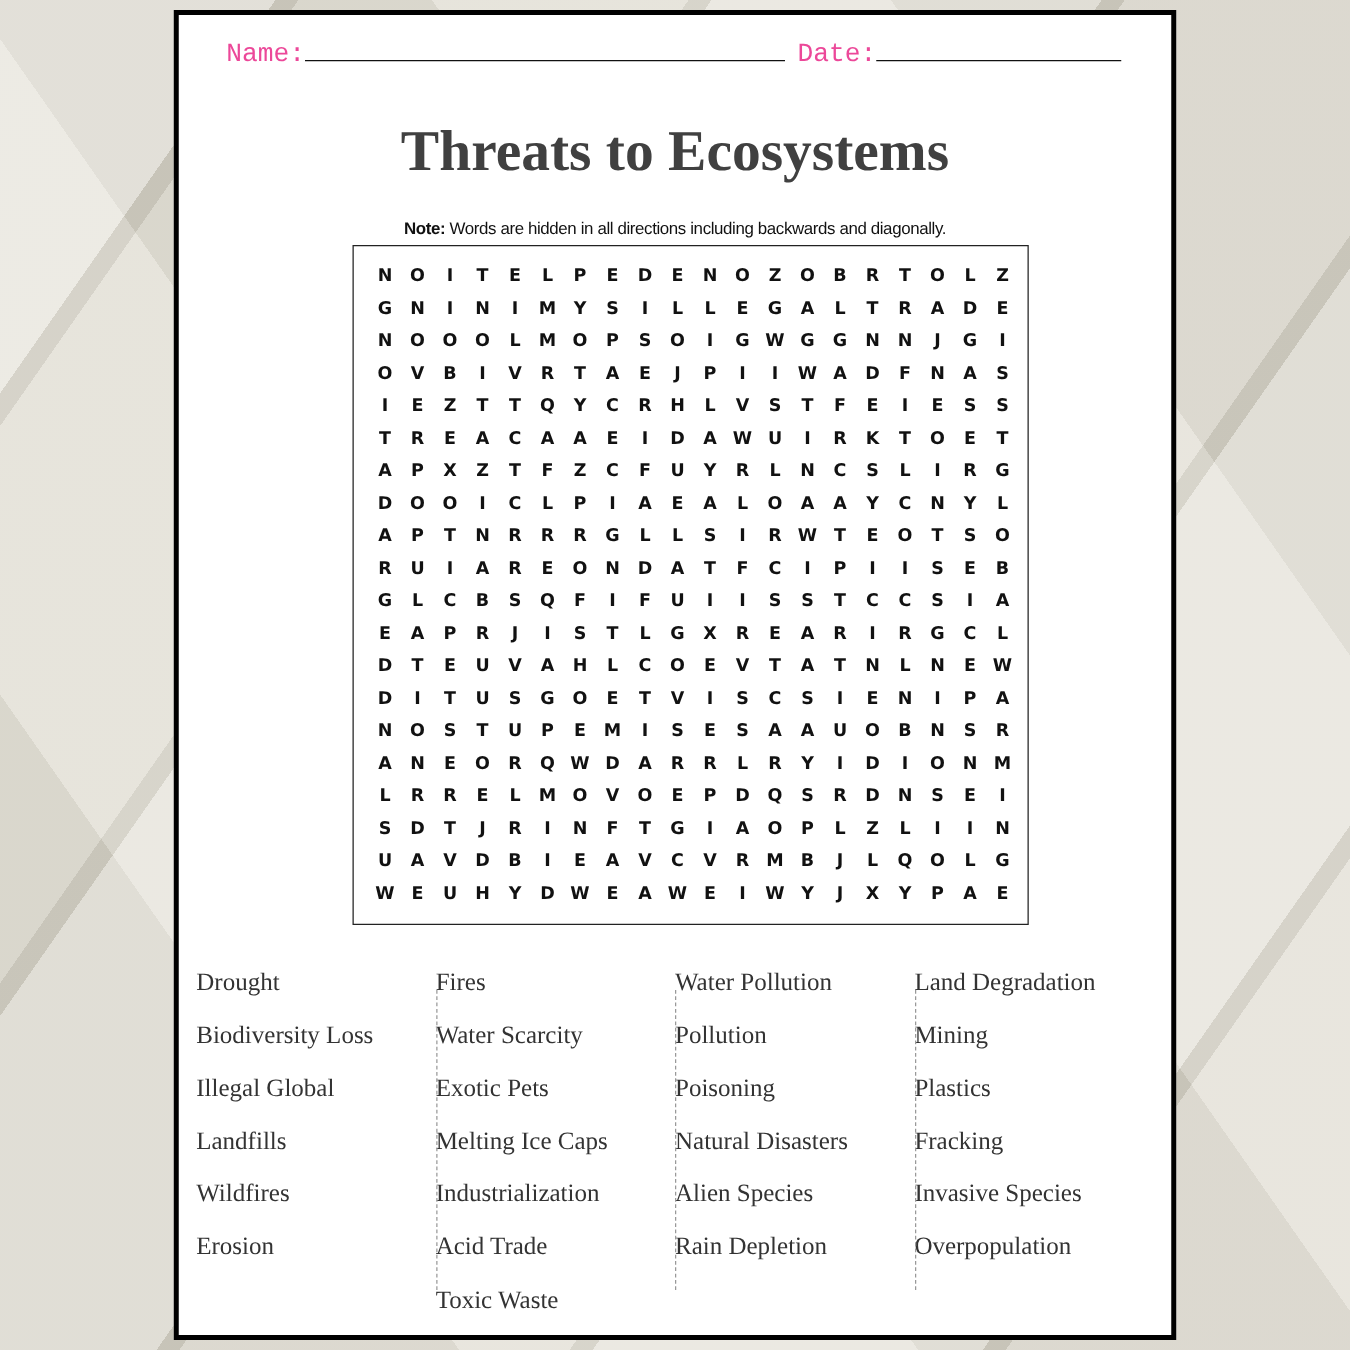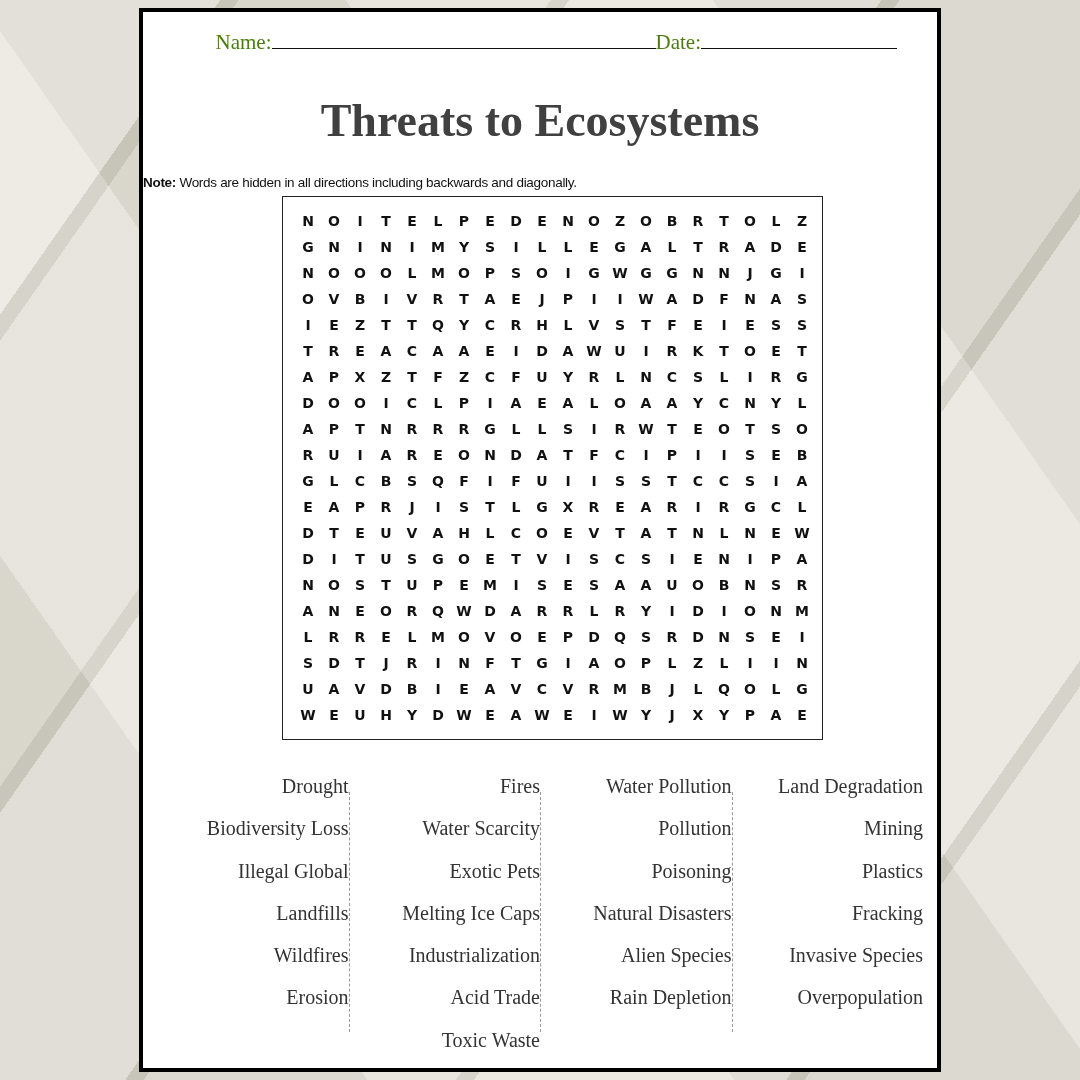--- a/index.html
+++ b/index.html
@@ -9,34 +9,34 @@
     background-image:
       linear-gradient(125deg, rgba(255,255,255,0.35) 0 12%, rgba(0,0,0,0.06) 12% 13%, rgba(255,255,255,0.15) 13% 30%, rgba(0,0,0,0.05) 30% 31%, rgba(255,255,255,0.3) 31% 48%, rgba(0,0,0,0.06) 48% 49%, rgba(255,255,255,0.2) 49% 66%, rgba(0,0,0,0.05) 66% 67%, rgba(255,255,255,0.3) 67% 84%, rgba(0,0,0,0.06) 84% 85%, rgba(255,255,255,0.2) 85% 100%),
       linear-gradient(55deg, rgba(0,0,0,0.04) 0 20%, rgba(255,255,255,0.2) 20% 40%, rgba(0,0,0,0.04) 40% 60%, rgba(255,255,255,0.2) 60% 80%, rgba(0,0,0,0.04) 80% 100%);
   }
   .page {
     position: absolute; left: 139px; top: 8px; width: 794px; height: 1056px;
     background: #ffffff; border: 4px solid #000;
   }
   .header-line {
     position: absolute; top: 18px; left: 38px; right: 40px;
-    font-family: Liberation Serif, serif;
-    font-size: 21px; color: #4d7c0f; display: flex; justify-content: flex-end;
+    font-family: Liberation Mono, monospace;
+    font-size: 21px; color: #ec4899; display: flex; justify-content: space-between;
   }
   .field { display: flex; align-items: baseline; }
   .underline { display: inline-block; border-bottom: 1.5px solid #111; height: 18px; }
   .name-line { width: 384px; }
   .date-line { width: 196px; }
   .title {
     position: absolute; top: 82px; left: 0; right: 0; text-align: center;
     font-family: "Liberation Serif", "DejaVu Serif", serif; font-weight: bold;
     font-size: 46px; color: #404040;
   }
   .note {
-    position: absolute; top: 163px; left: 0; right: 0; text-align: left;
+    position: absolute; top: 163px; left: 0; right: 0; text-align: center;
     font-family: "Liberation Sans", sans-serif; font-size: 13.5px; color: #111;
     letter-spacing: -0.3px;
   }
   .note b { font-weight: bold; }
   .grid-box {
     position: absolute; left: 139px; top: 184px; width: 541px; height: 544px;
     border: 1.5px solid #222; box-sizing: border-box;
   }
   .grid {
     position: absolute; left: 12px; top: 11px;
@@ -50,21 +50,21 @@
     position: absolute; top: 758px; left: 14px; right: 14px;
     display: grid; grid-template-columns: repeat(4, 1fr);
   }
   .col { position: relative; }
   .col + .col::before {
     content: ""; position: absolute; left: 0; top: 22px; height: 240px;
     border-left: 1.3px dashed #999;
   }
   .word {
     font-family: "Liberation Serif", "DejaVu Serif", serif; font-size: 20px;
-    color: #333; text-align: right; height: 42.3px; line-height: 32px;
+    color: #333; text-align: left; height: 42.3px; line-height: 32px;
   }
 </style>
 </head>
 <body>
 
 <div class="page">
   <div class="header-line">
     <div class="field">
       <span>Name:</span>
       <span class="underline name-line"></span>

